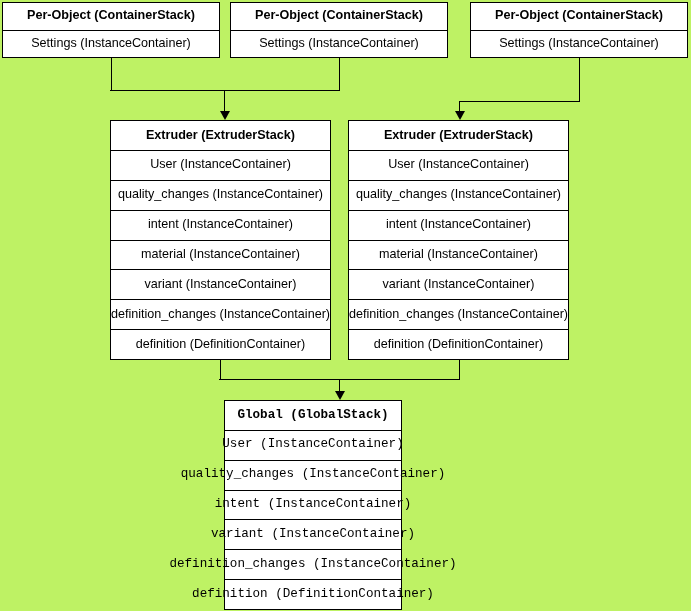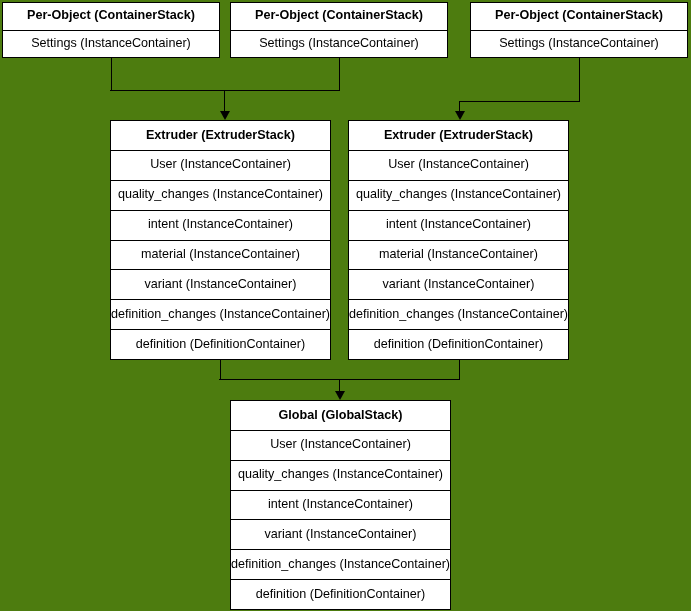--- a/index.html
+++ b/index.html
@@ -9,21 +9,21 @@
     background: #ffffff;
   }
   body {
     font-family: "Liberation Sans", sans-serif;
     color: #000000;
   }
   #diagram-canvas {
     position: relative;
     width: 691px;
     height: 611px;
-    background: #4d7c0f;
+    background: #bef264;
     overflow: hidden;
   }
   .stack-box {
     position: absolute;
     box-sizing: border-box;
     border: 1.6px solid #000000;
     background: #ffffff;
     display: flex;
     flex-direction: column;
   }
@@ -101,21 +101,21 @@
     <div class="stack-row header" style="height:29px;">Extruder (ExtruderStack)</div>
     <div class="stack-row divided" style="height:30px;">User (InstanceContainer)</div>
     <div class="stack-row divided" style="height:30px;">quality_changes (InstanceContainer)</div>
     <div class="stack-row divided" style="height:30px;">intent (InstanceContainer)</div>
     <div class="stack-row divided" style="height:30px;">material (InstanceContainer)</div>
     <div class="stack-row divided" style="height:30px;">variant (InstanceContainer)</div>
     <div class="stack-row divided" style="height:30px;">definition_changes (InstanceContainer)</div>
     <div class="stack-row divided" style="height:30px;">definition (DefinitionContainer)</div>
   </div>
 
-  <div class="stack-box" style="left:230px; top:400px; width:221px; height:210px;">
+  <div class="stack-box" style="left:224px; top:400px; width:178px; height:210px;font-family:Liberation Mono, monospace;">
     <div class="stack-row header" style="height:29px;">Global (GlobalStack)</div>
     <div class="stack-row divided" style="height:30px;">User (InstanceContainer)</div>
     <div class="stack-row divided" style="height:30px;">quality_changes (InstanceContainer)</div>
     <div class="stack-row divided" style="height:30px;">intent (InstanceContainer)</div>
     <div class="stack-row divided" style="height:30px;">variant (InstanceContainer)</div>
     <div class="stack-row divided" style="height:30px;">definition_changes (InstanceContainer)</div>
     <div class="stack-row divided" style="height:30px;">definition (DefinitionContainer)</div>
   </div>
 
   <div class="vline" style="left:111px; top:58px; height:32px;"></div>

